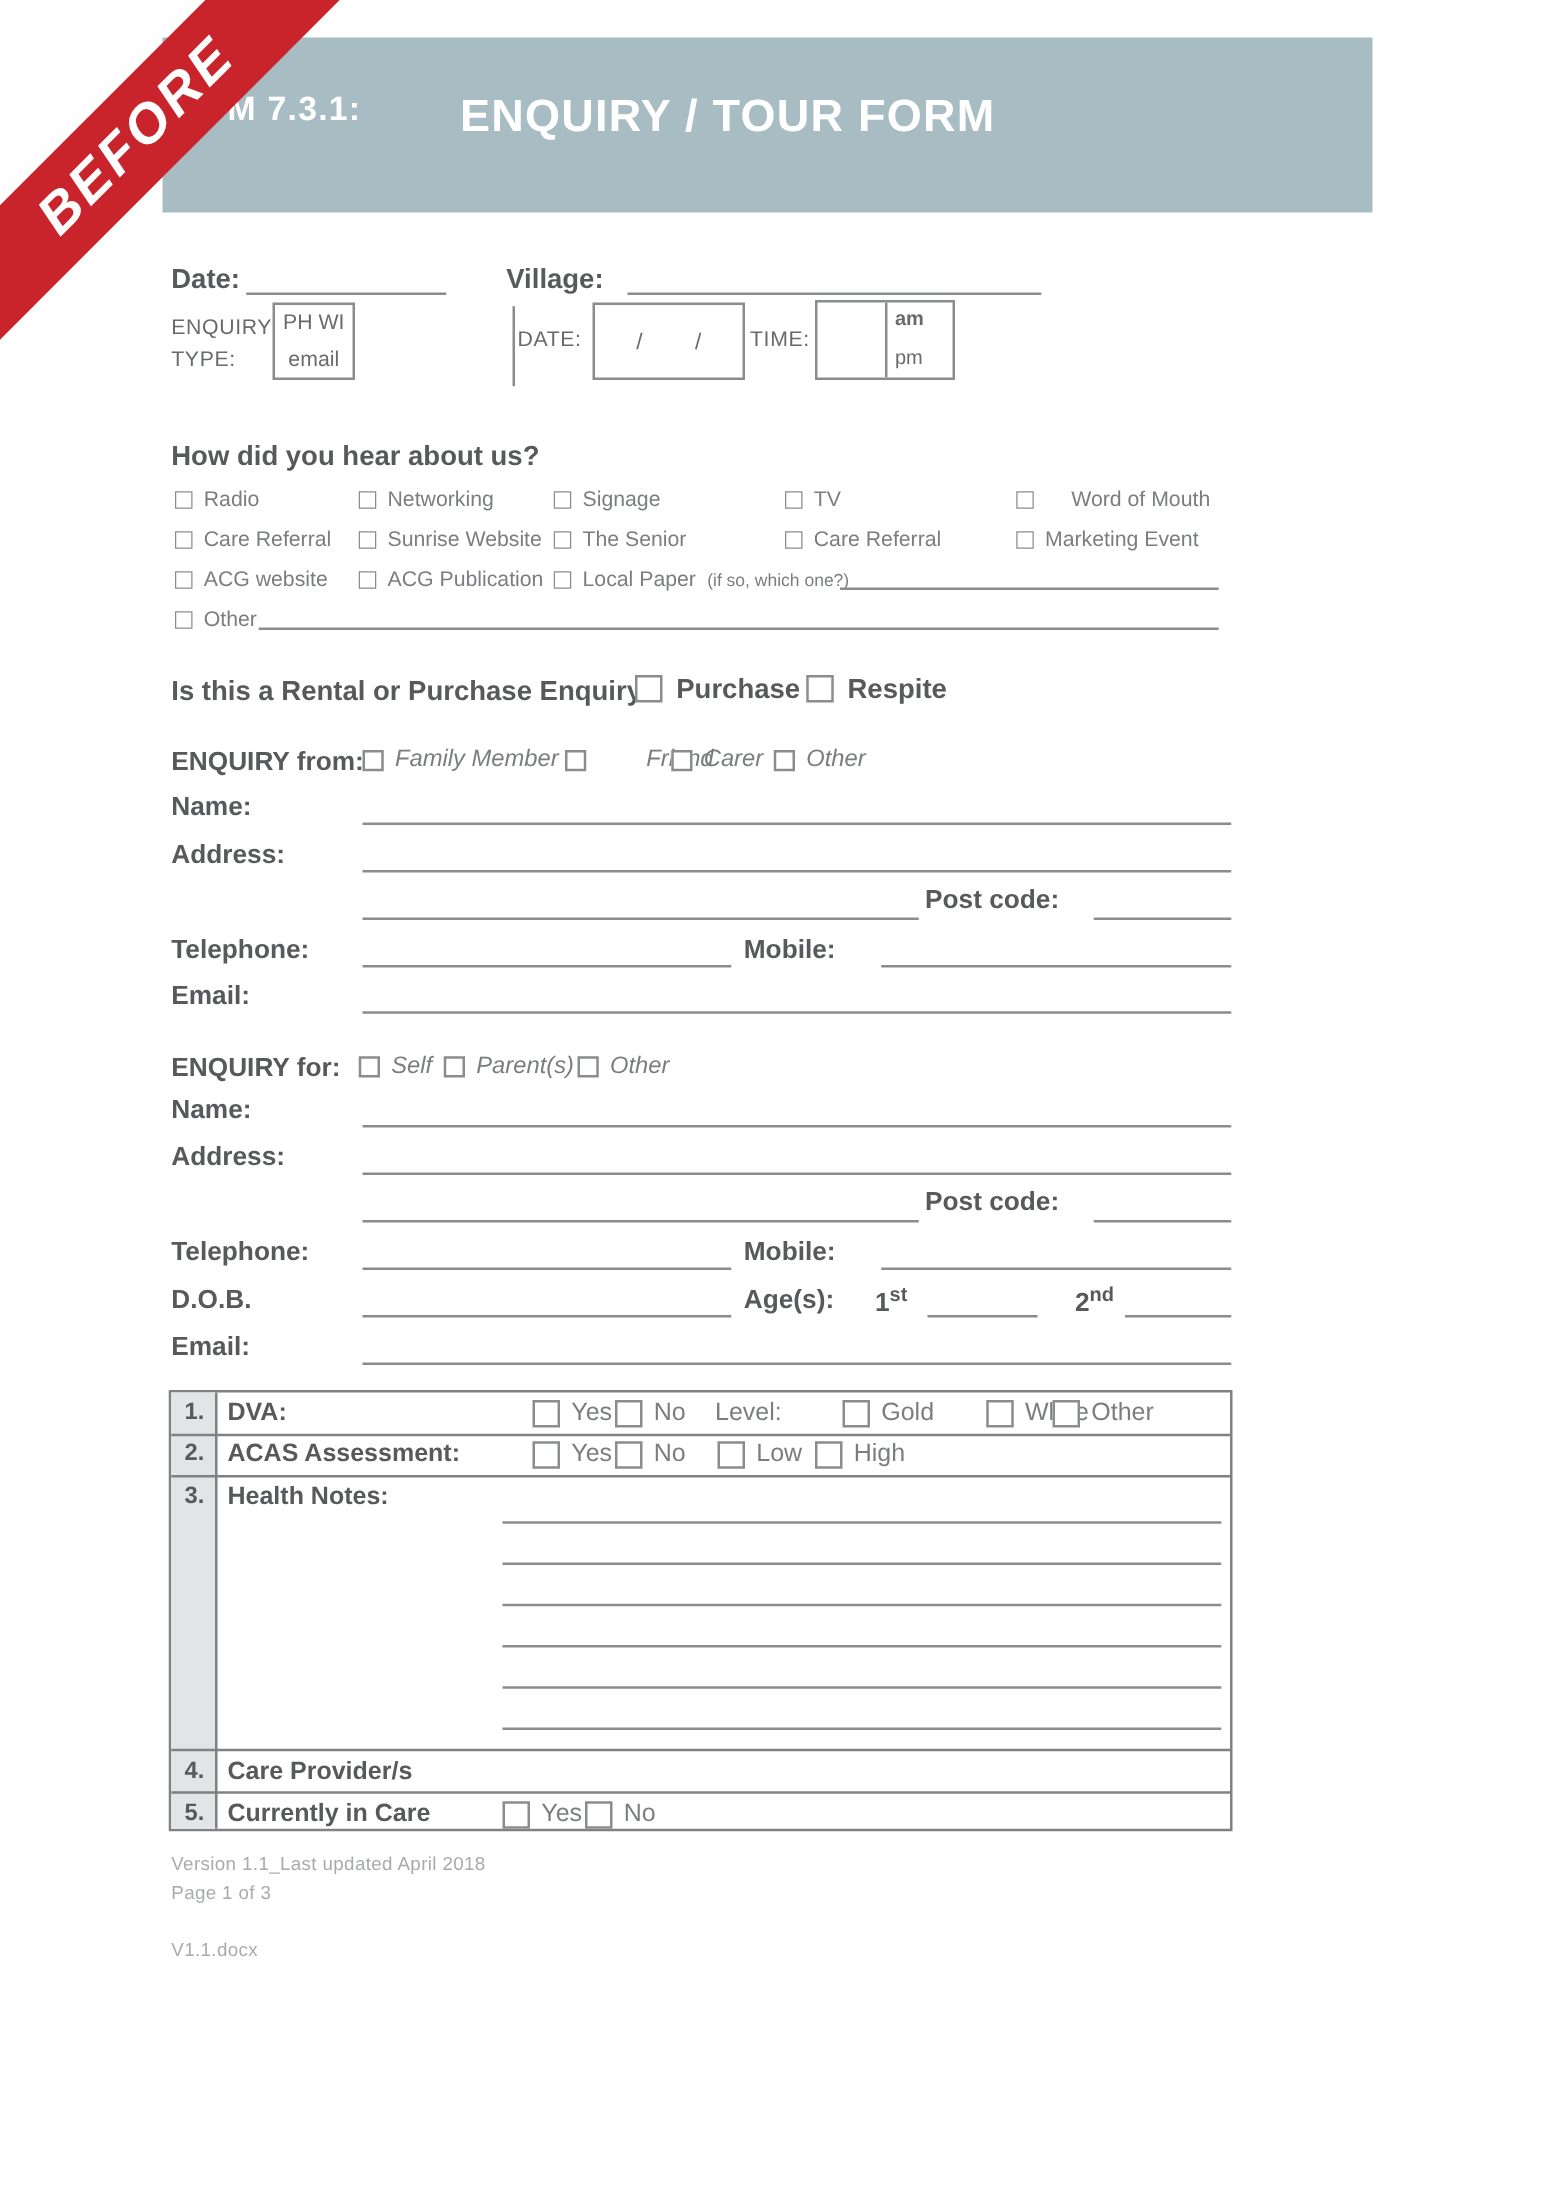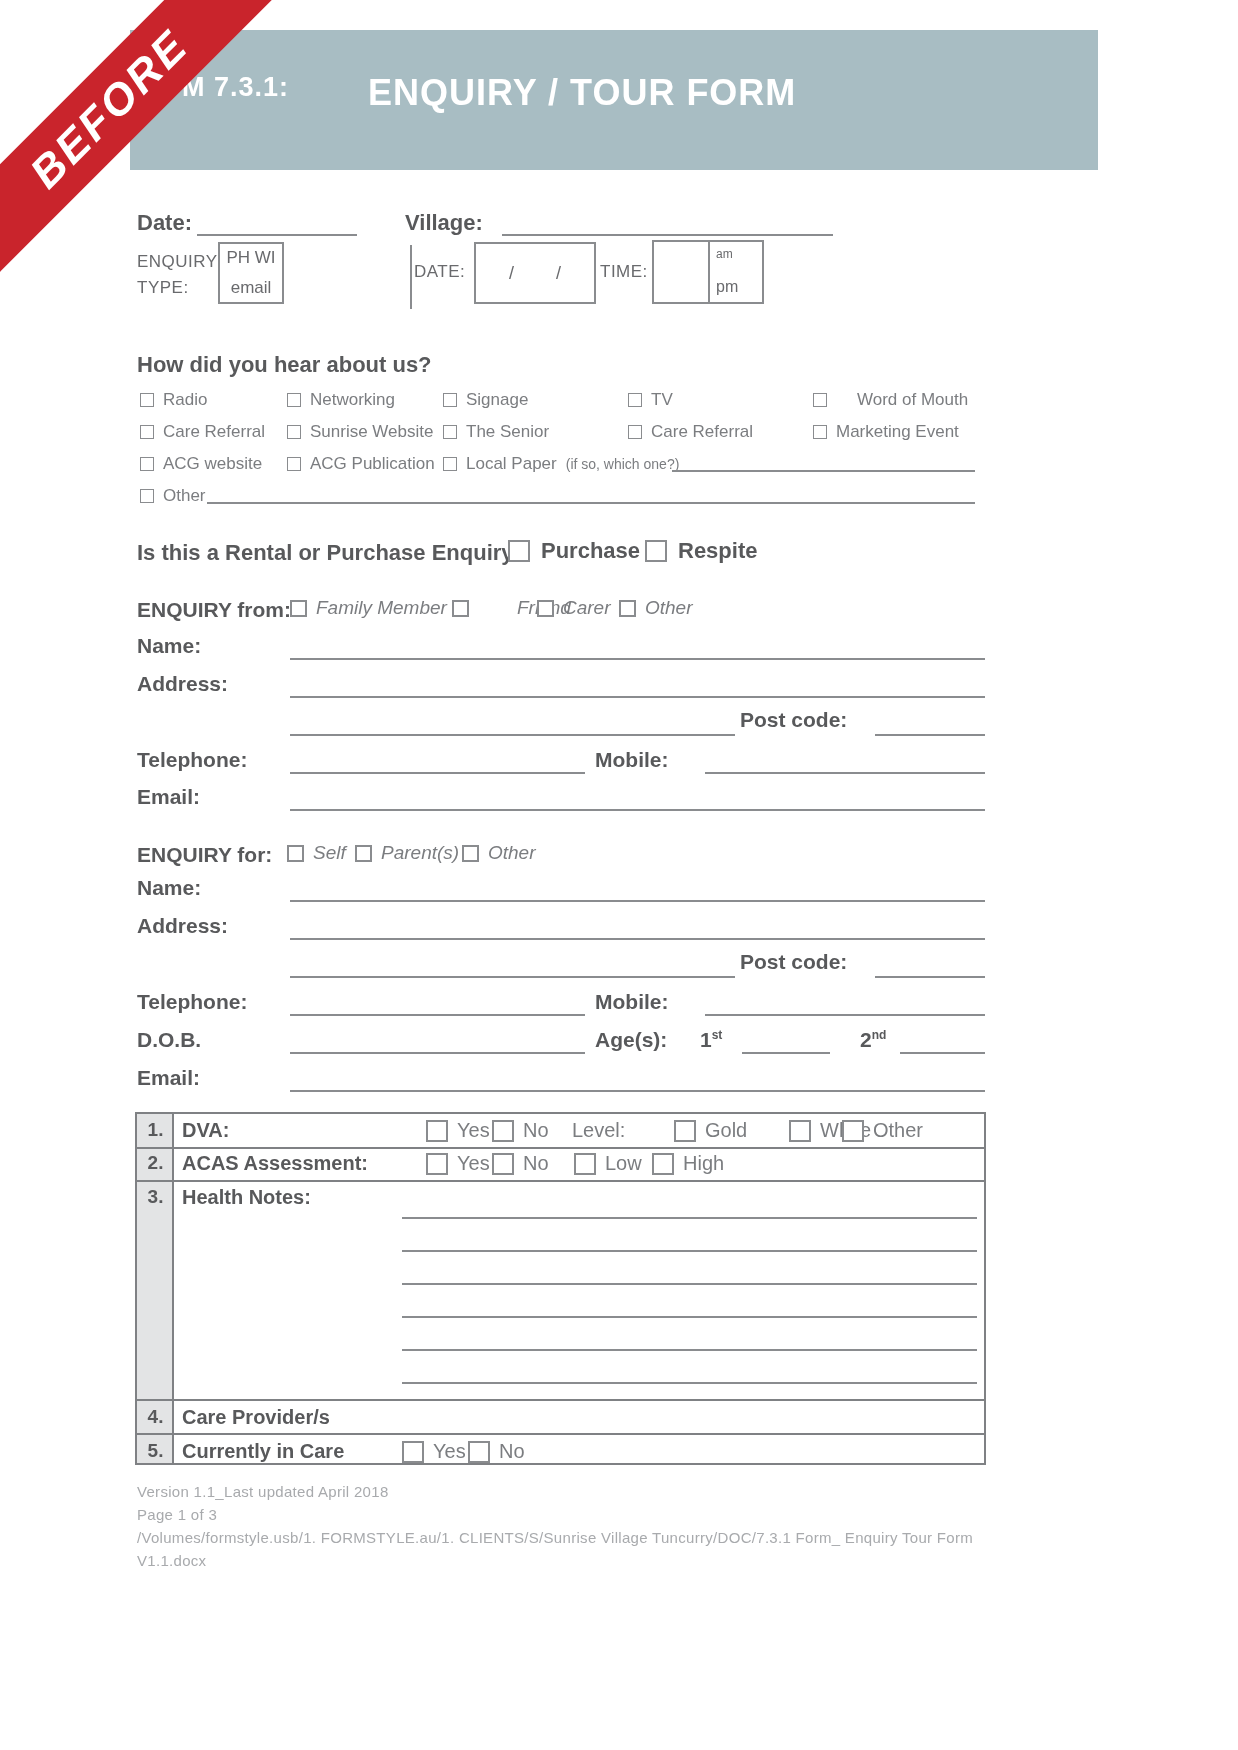--- a/index.html
+++ b/index.html
@@ -36,21 +36,21 @@
   .bopt{font-size:22px;font-weight:bold;color:#58595b;}
   .note14{font-size:14px;color:#7b7d80;}
   .toption{font-size:20px;color:#7b7d80;}
   
   .ctable{position:absolute;left:135px;top:1057px;width:851px;height:353px;border:2px solid #7f8184;box-sizing:border-box;}
   .numcol{position:absolute;left:0;top:0;width:37px;height:100%;background:#e3e4e5;border-right:2px solid #7f8184;box-sizing:border-box;}
   .rowsep{position:absolute;left:0;width:100%;border-top:2px solid #7f8184;}
   .tnum{position:absolute;left:0;width:37px;text-align:center;font-size:19px;font-weight:bold;color:#58595b;}
   .tlabel{position:absolute;font-size:20px;font-weight:bold;color:#58595b;}
   .footer-line{position:absolute;left:137px;font-size:15px;color:#a8aaad;letter-spacing:.3px;}
-  sup{font-size:12px;text-align:right;}
+  sup{font-size:16px;text-align:right;}
 </style>
 </head>
 <body>
 
 <div class="page">
 
   <div class="hdr">
     <div class="hdr-num">M 7.3.1:</div>
     <div class="hdr-title">ENQUIRY / TOUR FORM</div>
   </div>
@@ -72,21 +72,21 @@
   </div>
   <div class="vline" style="left:410px;top:245px;height:64px;"></div>
   <div class="slabel" style="left:414px;top:262px;">DATE:</div>
   <div class="box" style="left:474px;top:242px;width:122px;height:62px;display:flex;align-items:center;justify-content:center;gap:42px;">
     <span class="olabel" style="font-size:18px;color:#696a6d;">/</span>
     <span class="olabel" style="font-size:18px;color:#696a6d;">/</span>
   </div>
   <div class="slabel" style="left:600px;top:262px;">TIME:</div>
   <div class="box" style="left:652px;top:240px;width:112px;height:64px;">
     <div class="vline" style="left:54px;top:0;height:60px;"></div>
-    <span class="olabel" style="position:absolute;left:62px;top:5px;font-size:12px;color:#696a6d;">am</span>
+    <span class="olabel" style="position:absolute;left:62px;top:5px;font-size:16px;color:#696a6d;font-weight:bold;">am</span>
     <span class="olabel" style="position:absolute;left:62px;top:36px;font-size:16px;color:#696a6d;">pm</span>
   </div>
 
   <div class="blabel22" style="left:137px;top:352px;">How did you hear about us?</div>
 
   <span class="opt" style="left:140px;top:390px;">
     <span class="cb cb13"></span>
     <span class="olabel">Radio</span>
   </span>
   <span class="opt" style="left:287px;top:390px;">
@@ -295,16 +295,15 @@
       <span class="toption">Yes</span>
     </span>
     <span class="opt" style="left:331px;top:326px;">
       <span class="cb cb22"></span>
       <span class="toption">No</span>
     </span>
   </div>
 
   <div class="footer-line" style="top:1483px;">Version 1.1_Last updated April 2018</div>
   <div class="footer-line" style="top:1506px;">Page 1 of 3</div>
-  <div class="footer-line" style="top:1529px;">/Volumes/formstyle.usb/1. FORMSTYLE.au/1. CLIENTS/S/Sunrise Village Tuncurry/DOC/7.3.1 Form_ Enquiry Tour Form</div>
   <div class="footer-line" style="top:1552px;">V1.1.docx</div>
 
 </div>
 
 </body></html>

